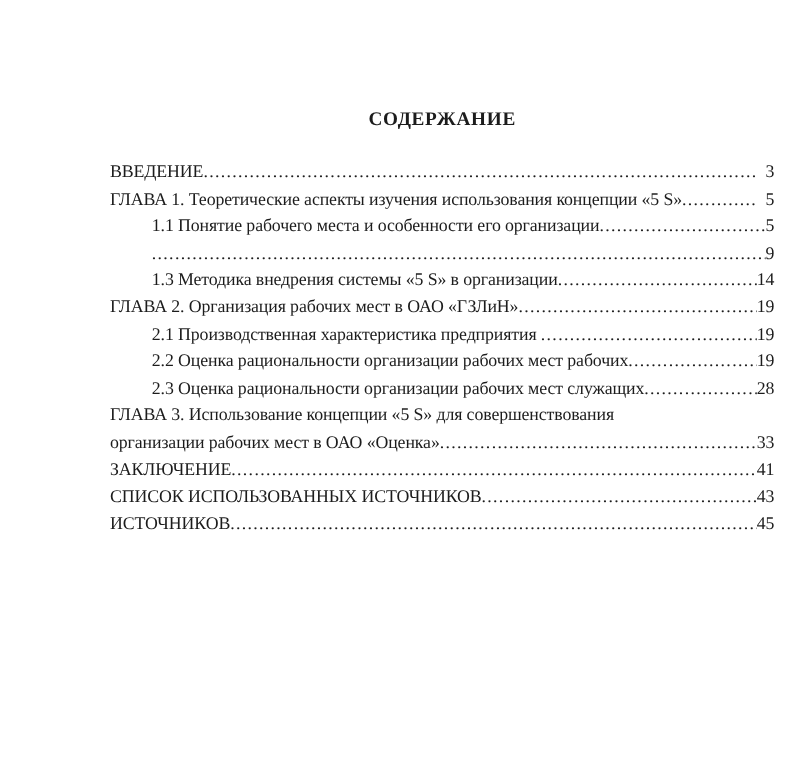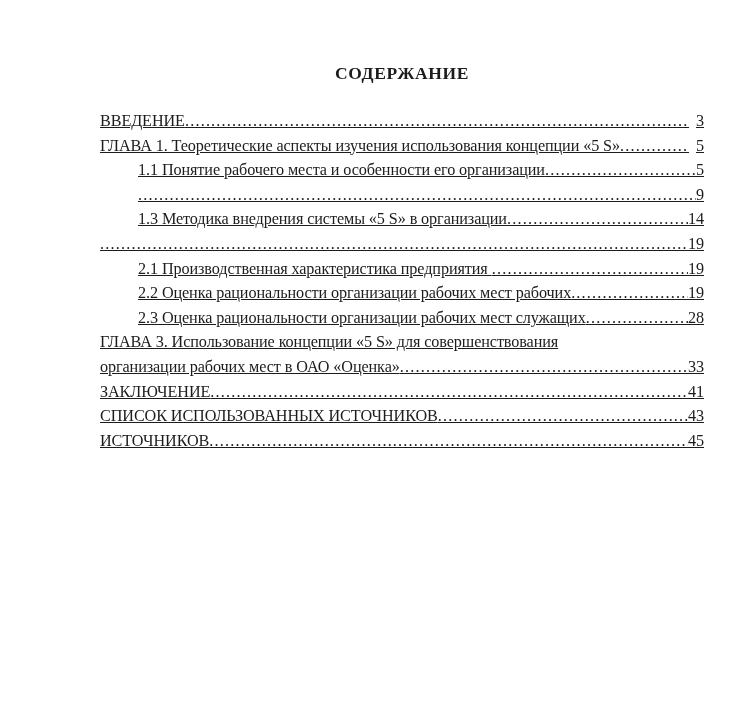--- a/index.html
+++ b/index.html
@@ -13,39 +13,39 @@
     height: 707px;
     background: #ffffff;
     overflow: hidden;
     font-family: "Liberation Serif", "DejaVu Serif", serif;
     color: #1c1c1c;
   }
   .content {
     padding-top: 62px;
     margin-left: 100px;
     margin-right: 31px; 
+    margin-top: 35px;
   }
   .title {
     margin: 0 0 25px 0;
     font-size: 17.5px;
     font-weight: bold;
     text-align: center;
     letter-spacing: 0.6px;
     line-height: 22px;
   }
   .toc {
     font-size: 16.2px;
     line-height: 24.6px;
     letter-spacing: -0.1px;
   }
   .entry {
     display: flex;
     align-items: baseline;
     white-space: nowrap;
-    text-decoration: underline;
   }
   .entry.indent {
     padding-left: 38px;
   }
   .entry .text {
     white-space: pre-wrap;
     flex: 0 1 auto;
   }
   .entry .leader {
     flex: 1 1 0;
@@ -90,20 +90,21 @@
         <div class="entry indent">
           <span class="leader">....................................................................................................................................................................................................................................................................</span>
           <span class="page-num">9</span>
         </div>
         <div class="entry indent">
           <span class="text">1.3 Методика внедрения системы «5 S» в организации</span>
           <span class="leader">....................................................................................................................................................................................................................................................................</span>
           <span class="page-num">14</span>
         </div>
         <div class="entry">
+          <span class="text">ГЛАВА 2. Организация рабочих мест в ОАО «ГЗЛиН»</span>
           <span class="leader">....................................................................................................................................................................................................................................................................</span>
           <span class="page-num">19</span>
         </div>
         <div class="entry indent">
           <span class="text">2.1 Производственная характеристика предприятия </span>
           <span class="leader">....................................................................................................................................................................................................................................................................</span>
           <span class="page-num">19</span>
         </div>
         <div class="entry indent">
           <span class="text">2.2 Оценка рациональности организации рабочих мест рабочих</span>

